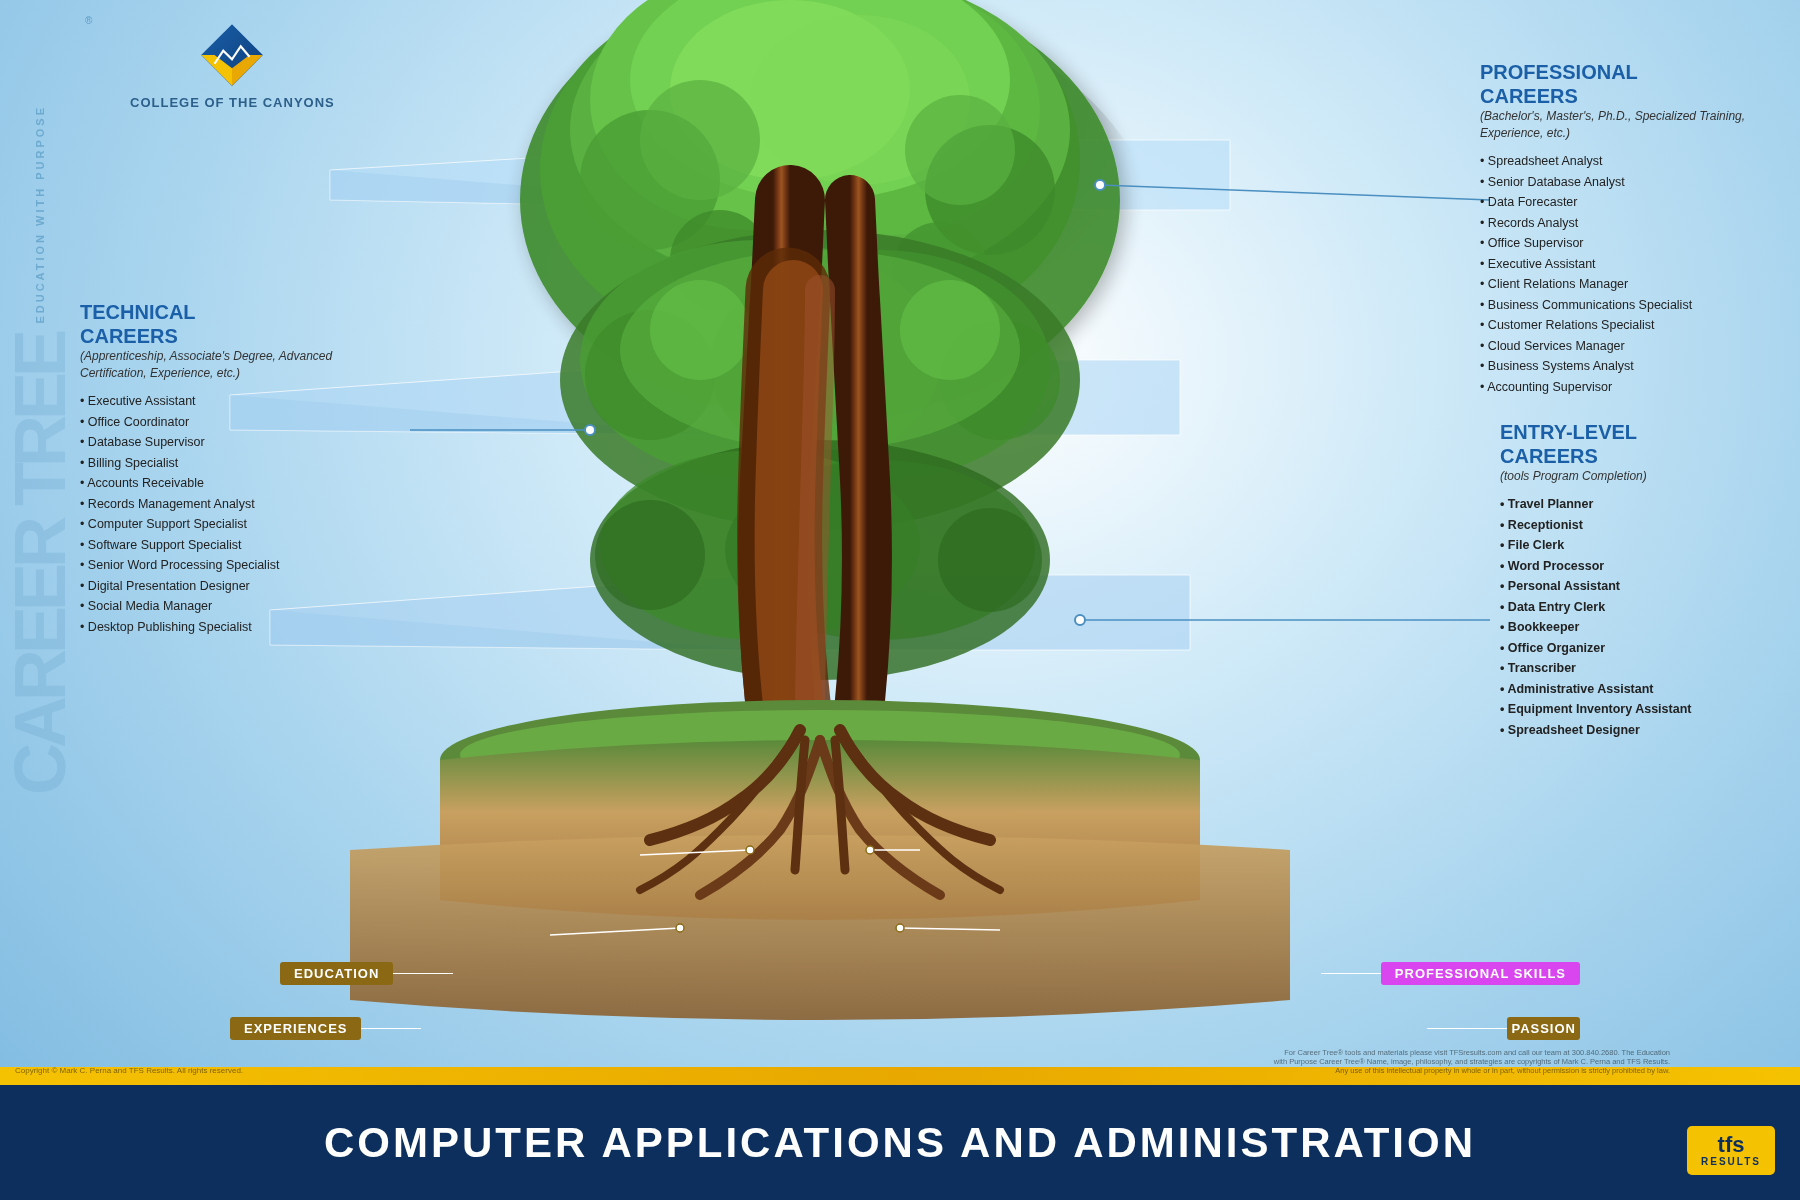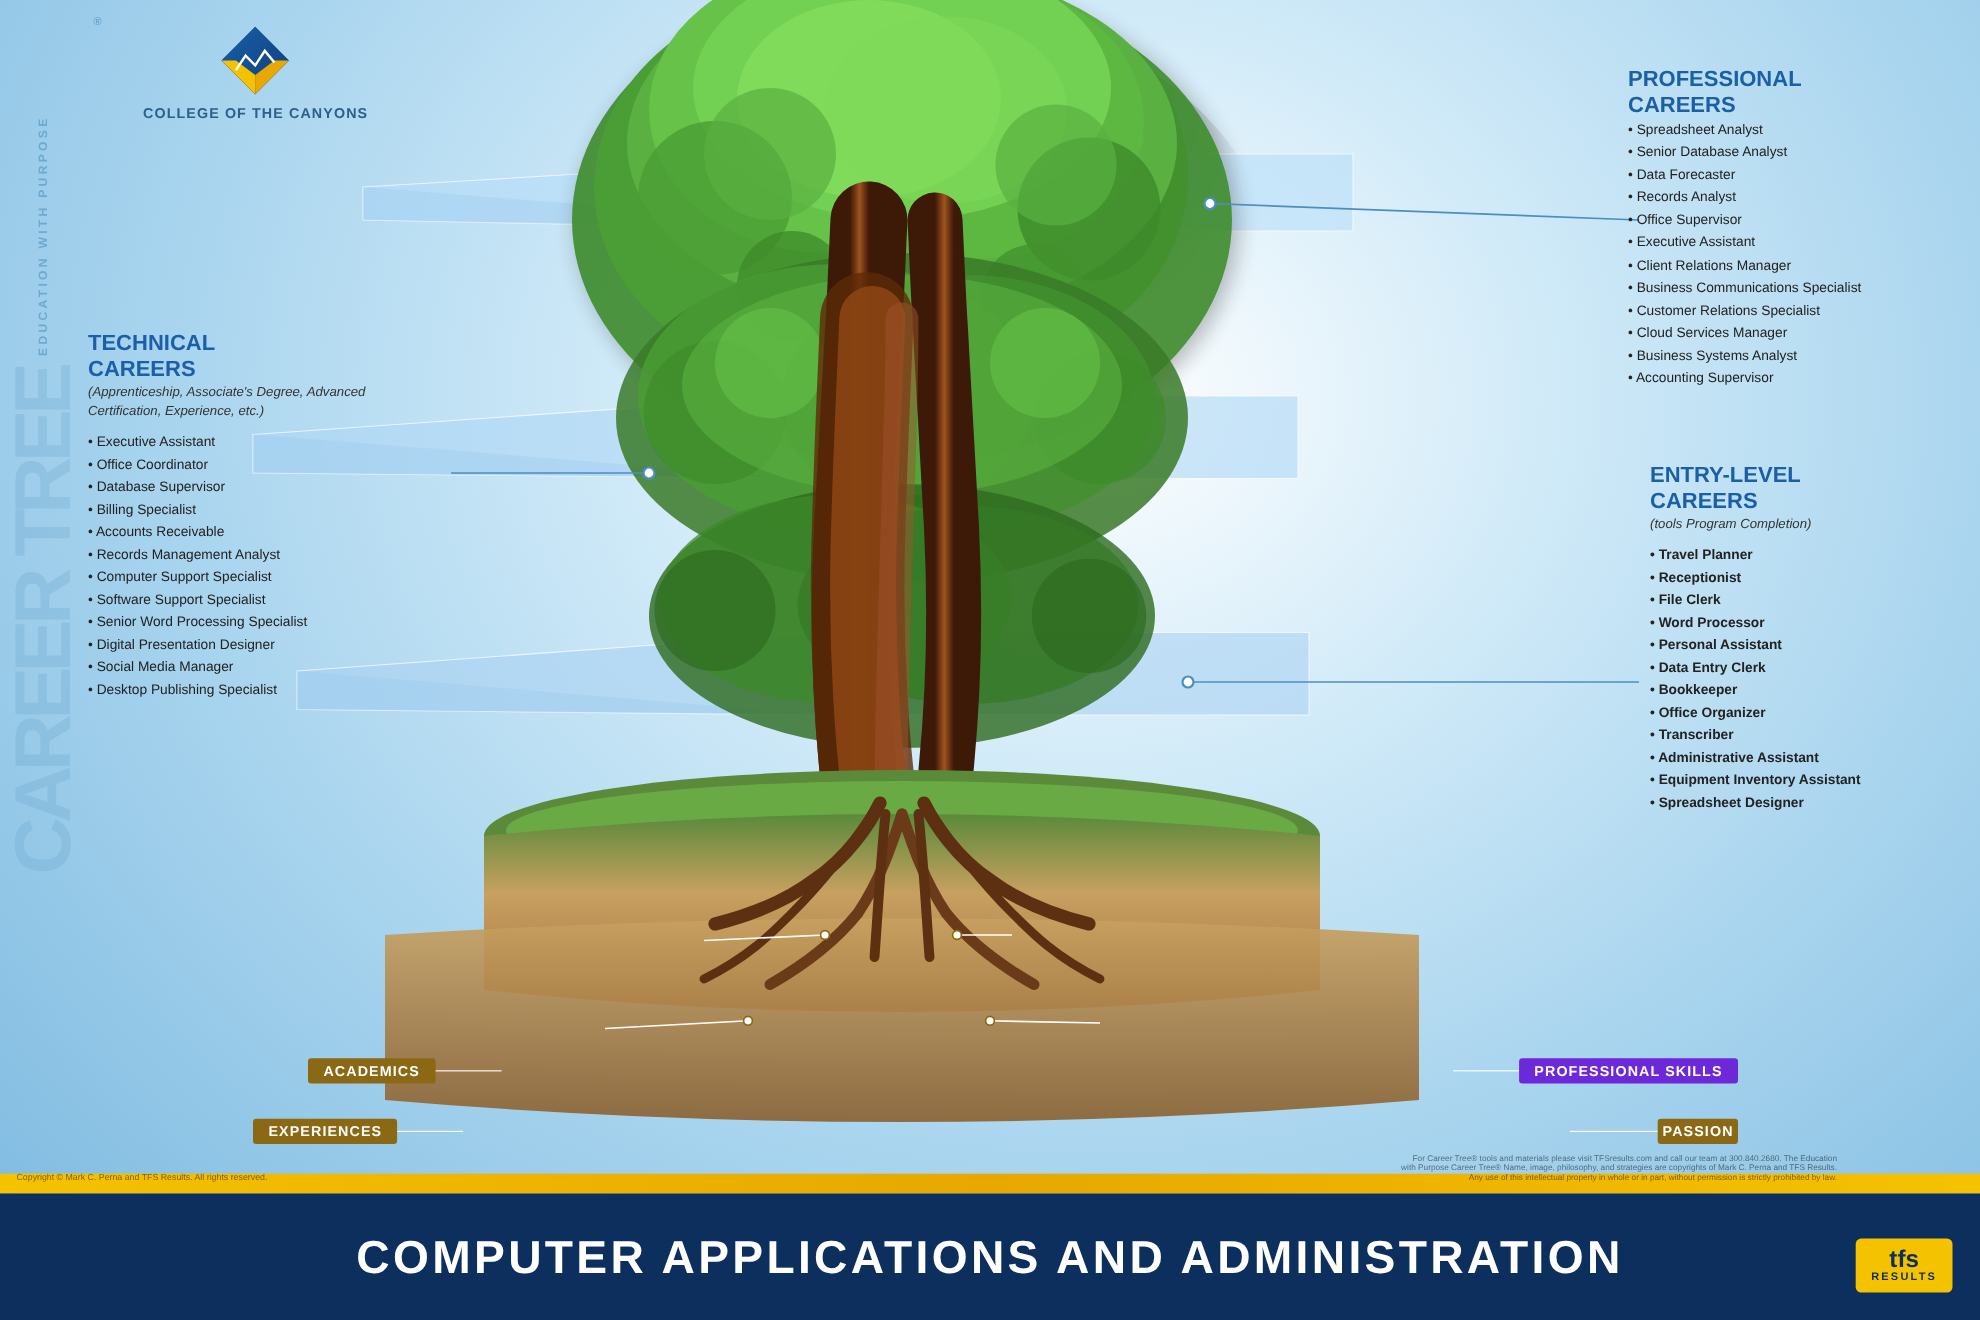--- a/index.html
+++ b/index.html
@@ -418,20 +418,21 @@
 
   <line x1="1000" y1="930" x2="900" y2="928" stroke="white" stroke-width="1.5"></line>
   <circle cx="900" cy="928" r="4" fill="white" stroke="#8B6914" stroke-width="1.5"></circle>
 </svg>
 
 <div class="professional-careers">
   <h2>
     <span>PROFESSIONAL</span><br>
     <span>CAREERS</span>
   </h2>
+  <div class="subtitle">(Bachelor's, Master's, Ph.D., Specialized Training, Experience, etc.)</div>
   <ul>
     <li>Spreadsheet Analyst</li>
     <li>Senior Database Analyst</li>
     <li>Data Forecaster</li>
     <li>Records Analyst</li>
     <li>Office Supervisor</li>
     <li>Executive Assistant</li>
     <li>Client Relations Manager</li>
     <li>Business Communications Specialist</li>
     <li>Customer Relations Specialist</li>
@@ -479,27 +480,27 @@
     <li>Bookkeeper</li>
     <li>Office Organizer</li>
     <li>Transcriber</li>
     <li>Administrative Assistant</li>
     <li>Equipment Inventory Assistant</li>
     <li>Spreadsheet Designer</li>
   </ul>
 </div>
 
 <div style="position:absolute;bottom:215px;left:280px;display:flex;align-items:center;gap:0;">
-  <span style="background:#8B6914;color:white;font-size:13px;font-weight:900;padding:4px 14px;border-radius:3px;letter-spacing:1px;">ACADEMICS</span>
+  <span style="background:#8B6914;color:white;font-size:13px;font-weight:900;padding:4px 14px;border-radius:3px;letter-spacing:1px;">EDUCATION</span>
   <div style="width:60px;height:1.5px;background:white;"></div>
 </div>
 
 <div style="position:absolute;bottom:215px;right:220px;display:flex;align-items:center;gap:0;">
   <div style="width:60px;height:1.5px;background:white;"></div>
-  <span style="background:#6d28d9;color:white;font-size:13px;font-weight:900;padding:4px 14px;border-radius:3px;letter-spacing:1px;">PROFESSIONAL SKILLS</span>
+  <span style="background:#d946ef;color:white;font-size:13px;font-weight:900;padding:4px 14px;border-radius:3px;letter-spacing:1px;">PROFESSIONAL SKILLS</span>
 </div>
 
 <div style="position:absolute;bottom:160px;left:230px;display:flex;align-items:center;gap:0;">
   <span style="background:#8B6914;color:white;font-size:13px;font-weight:900;padding:4px 14px;border-radius:3px;letter-spacing:1px;">EXPERIENCES</span>
   <div style="width:60px;height:1.5px;background:white;"></div>
 </div>
 
 <div style="position:absolute;bottom:160px;right:220px;display:flex;align-items:center;gap:0;">
   <div style="width:80px;height:1.5px;background:white;"></div>
   <span style="background:#8B6914;color:#ffffff;font-size:13px;font-weight:900;padding:4px 4px;border-radius:3px;letter-spacing:1px;">PASSION</span>

